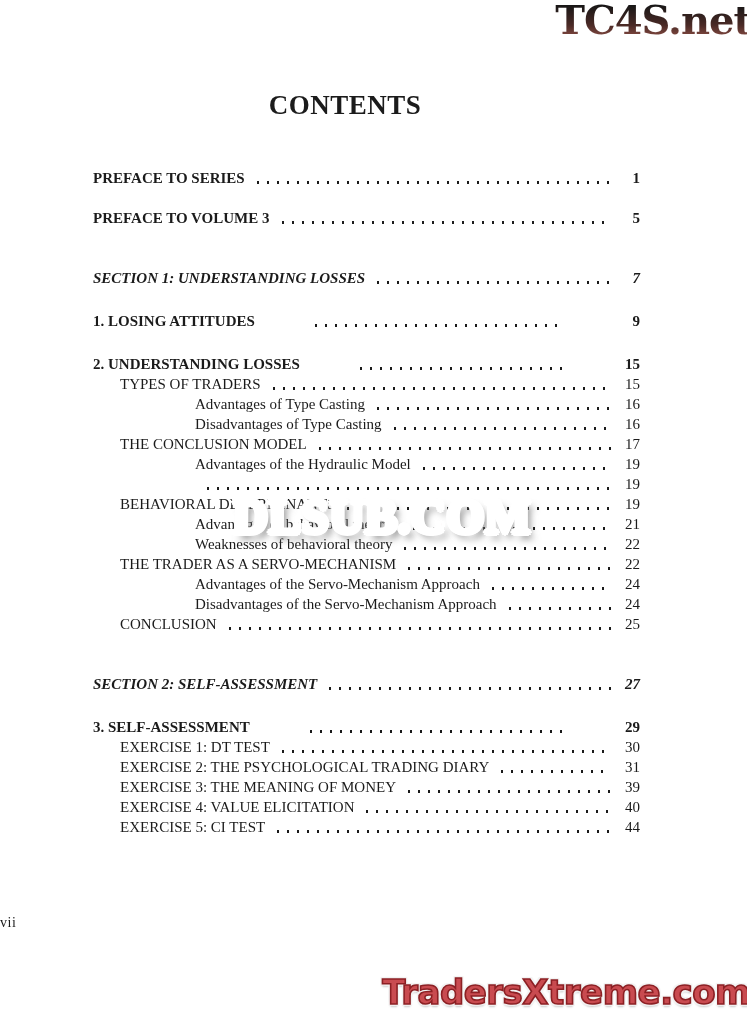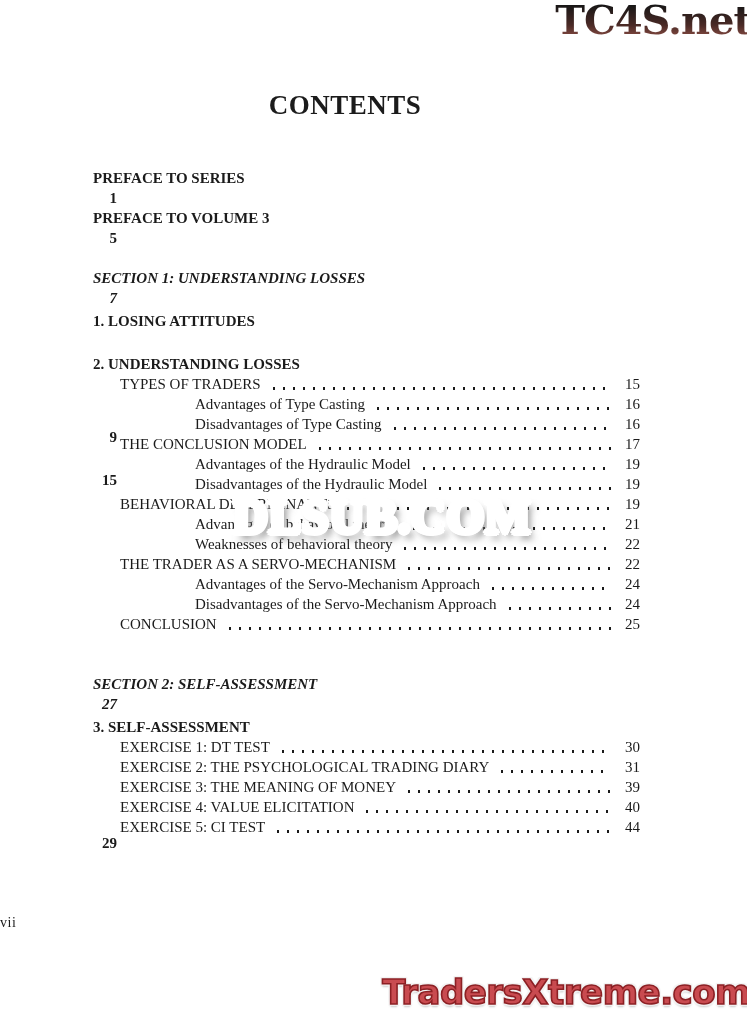--- a/index.html
+++ b/index.html
@@ -35,21 +35,21 @@
     font-size: 15px;
     line-height: 20px;
   }
   .row {
     display: flex;
     align-items: baseline;
     height: 20px;
     white-space: nowrap;
   }
   .row.bold { font-weight: bold; }
-  .lv0 { padding-left: 0; flex-direction: column; }
+  .lv0 { padding-left: 0; }
   .lv1 { padding-left: 27px; }
   .lv2 { padding-left: 102px; }
   .v-preface { margin-top: 20px; }
   .v-section { margin-top: 40px; font-style: italic; }
   .v-chapter { margin-top: 23px; gap: 48px; }
   .v-sub     { margin-top: 0; }
   .toc .row:first-child { margin-top: 0; }
   .dots {
     flex: 1 1 auto;
     align-self: stretch;
@@ -180,21 +180,20 @@
         <span class="label">THE CONCLUSION MODEL</span>
         <span class="dots"></span>
         <span class="pg">17</span>
       </div>
       <div class="row lv2 v-sub">
         <span class="label">Advantages of the Hydraulic Model</span>
         <span class="dots"></span>
         <span class="pg">19</span>
       </div>
       <div class="row lv2 v-sub">
-        <span class="label">Disadvantages of the Hydraulic Model</span>
         <span class="dots"></span>
         <span class="pg">19</span>
       </div>
       <div class="row lv1 v-sub">
         <span class="label">BEHAVIORAL DETERMINANTS</span>
         <span class="dots"></span>
         <span class="pg">19</span>
       </div>
       <div class="row lv2 v-sub">
         <span class="label">Advantages of behavioral theory</span>

